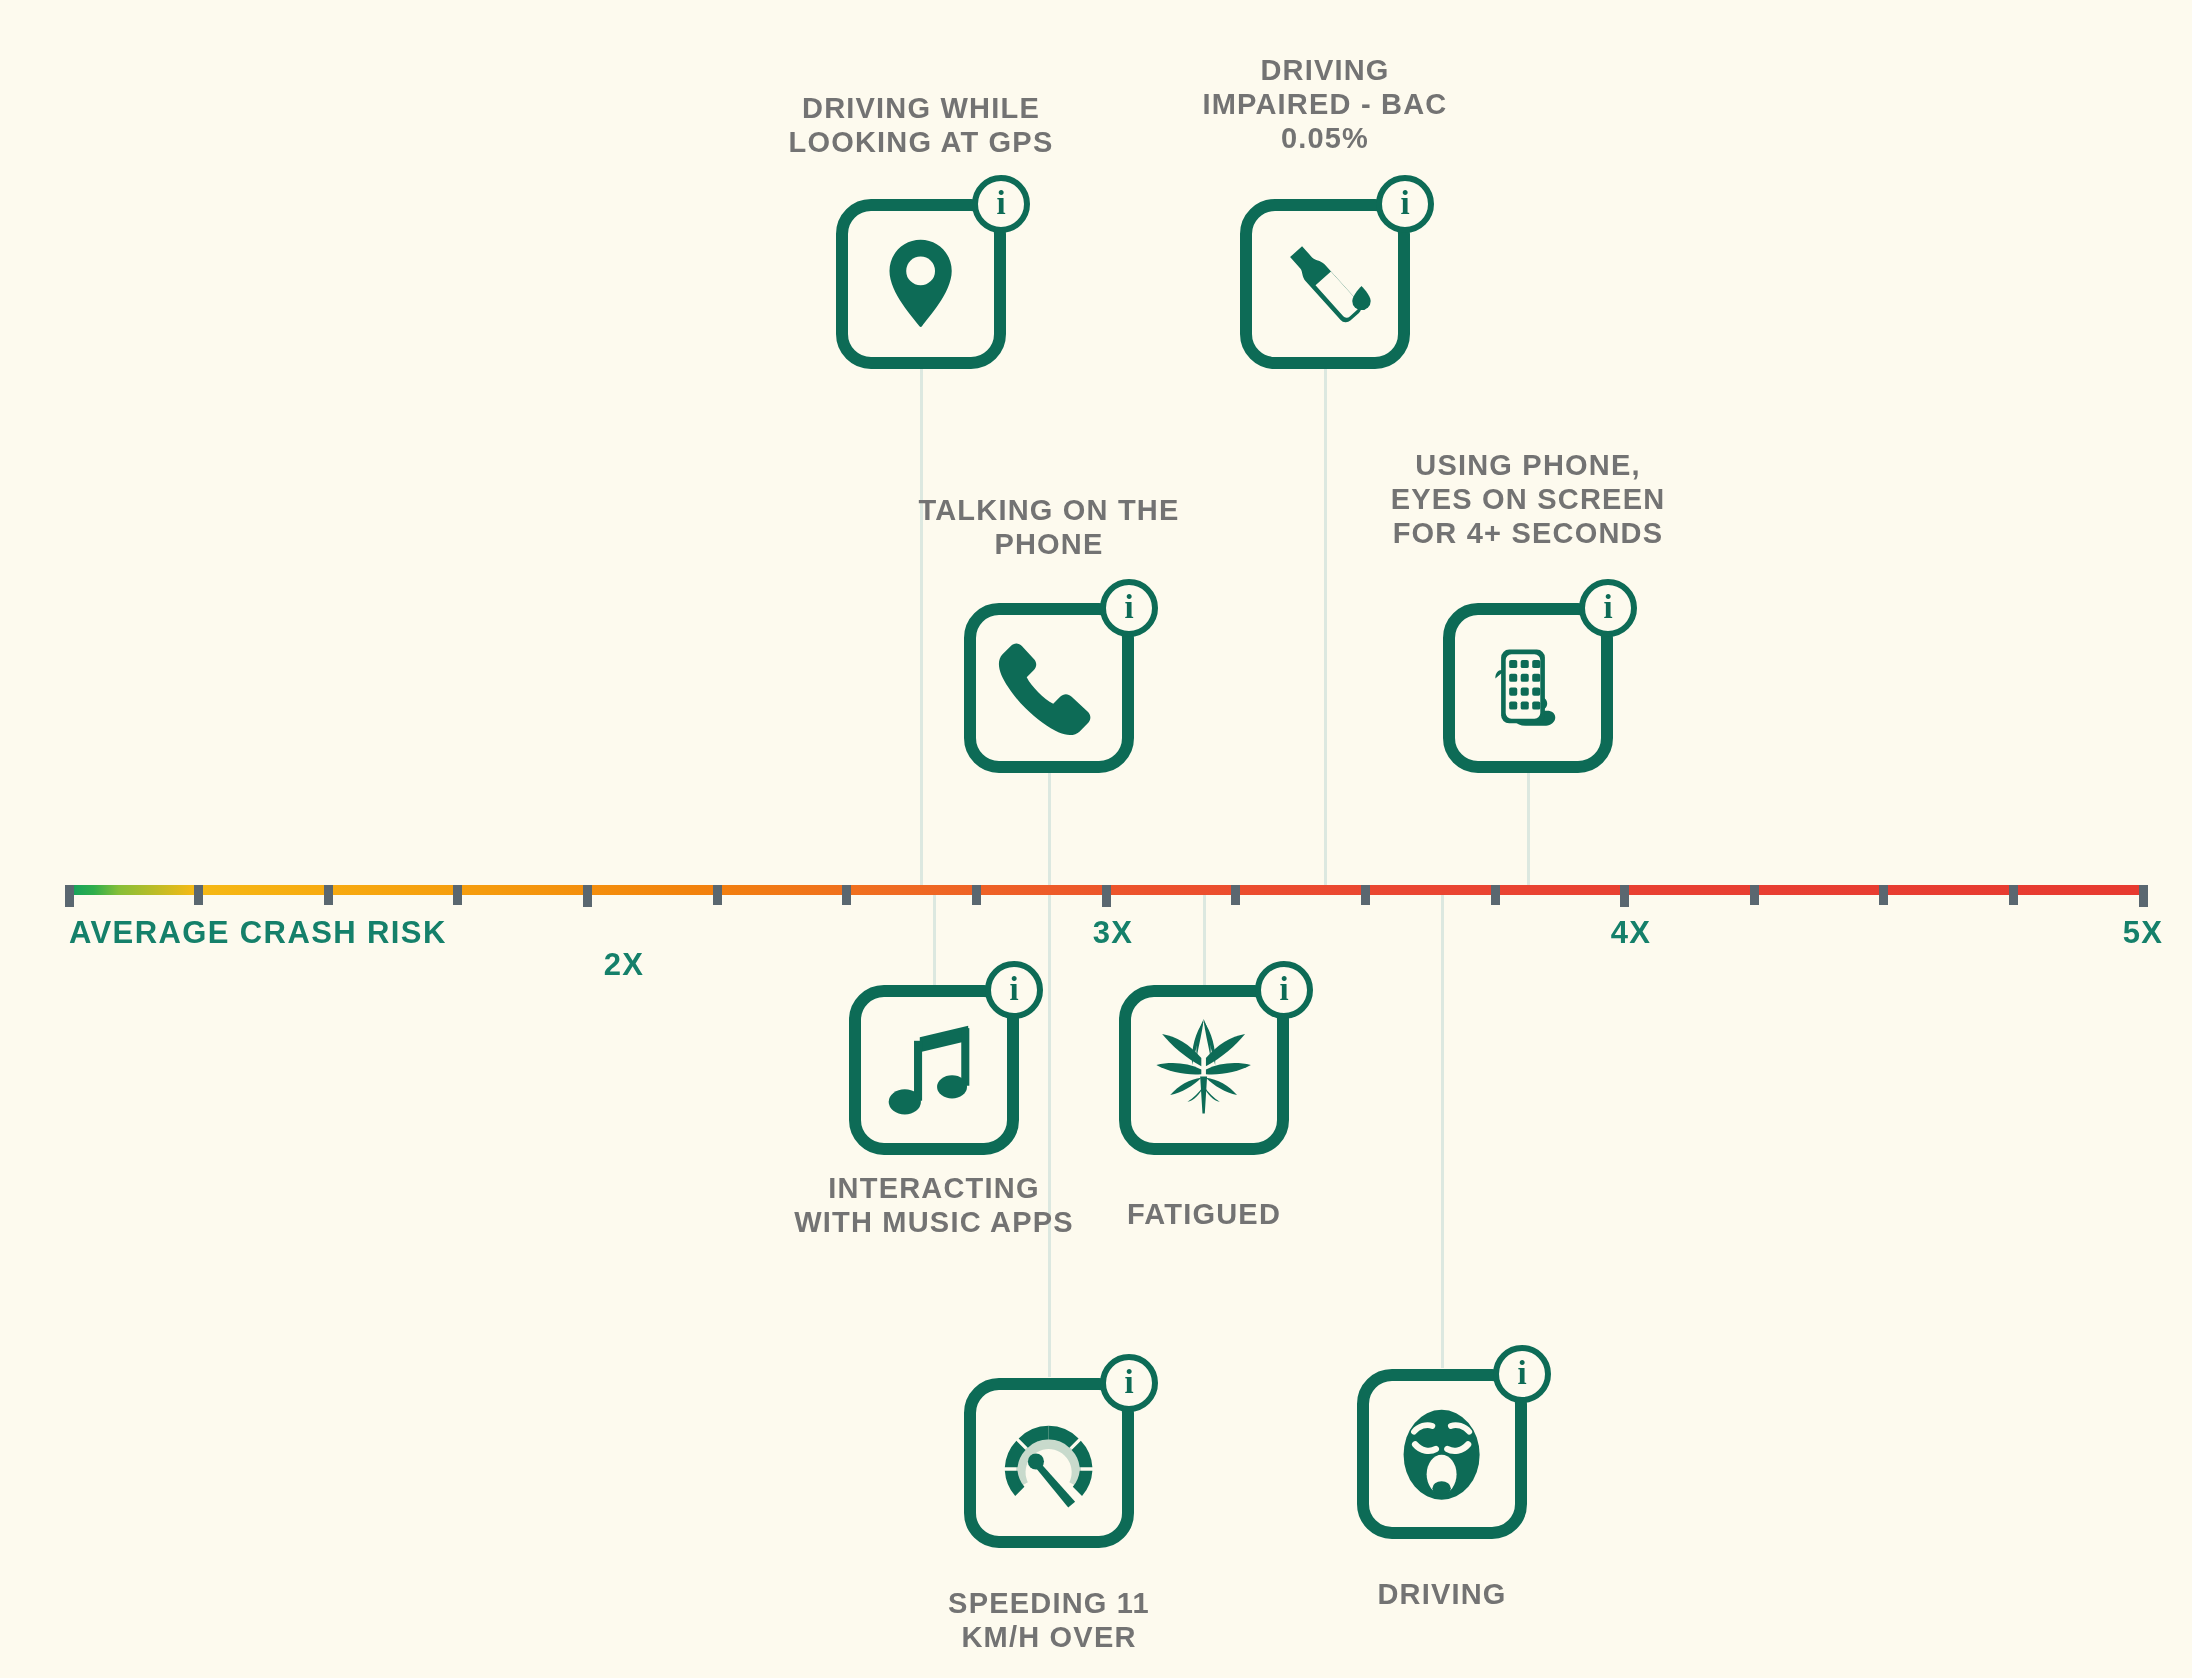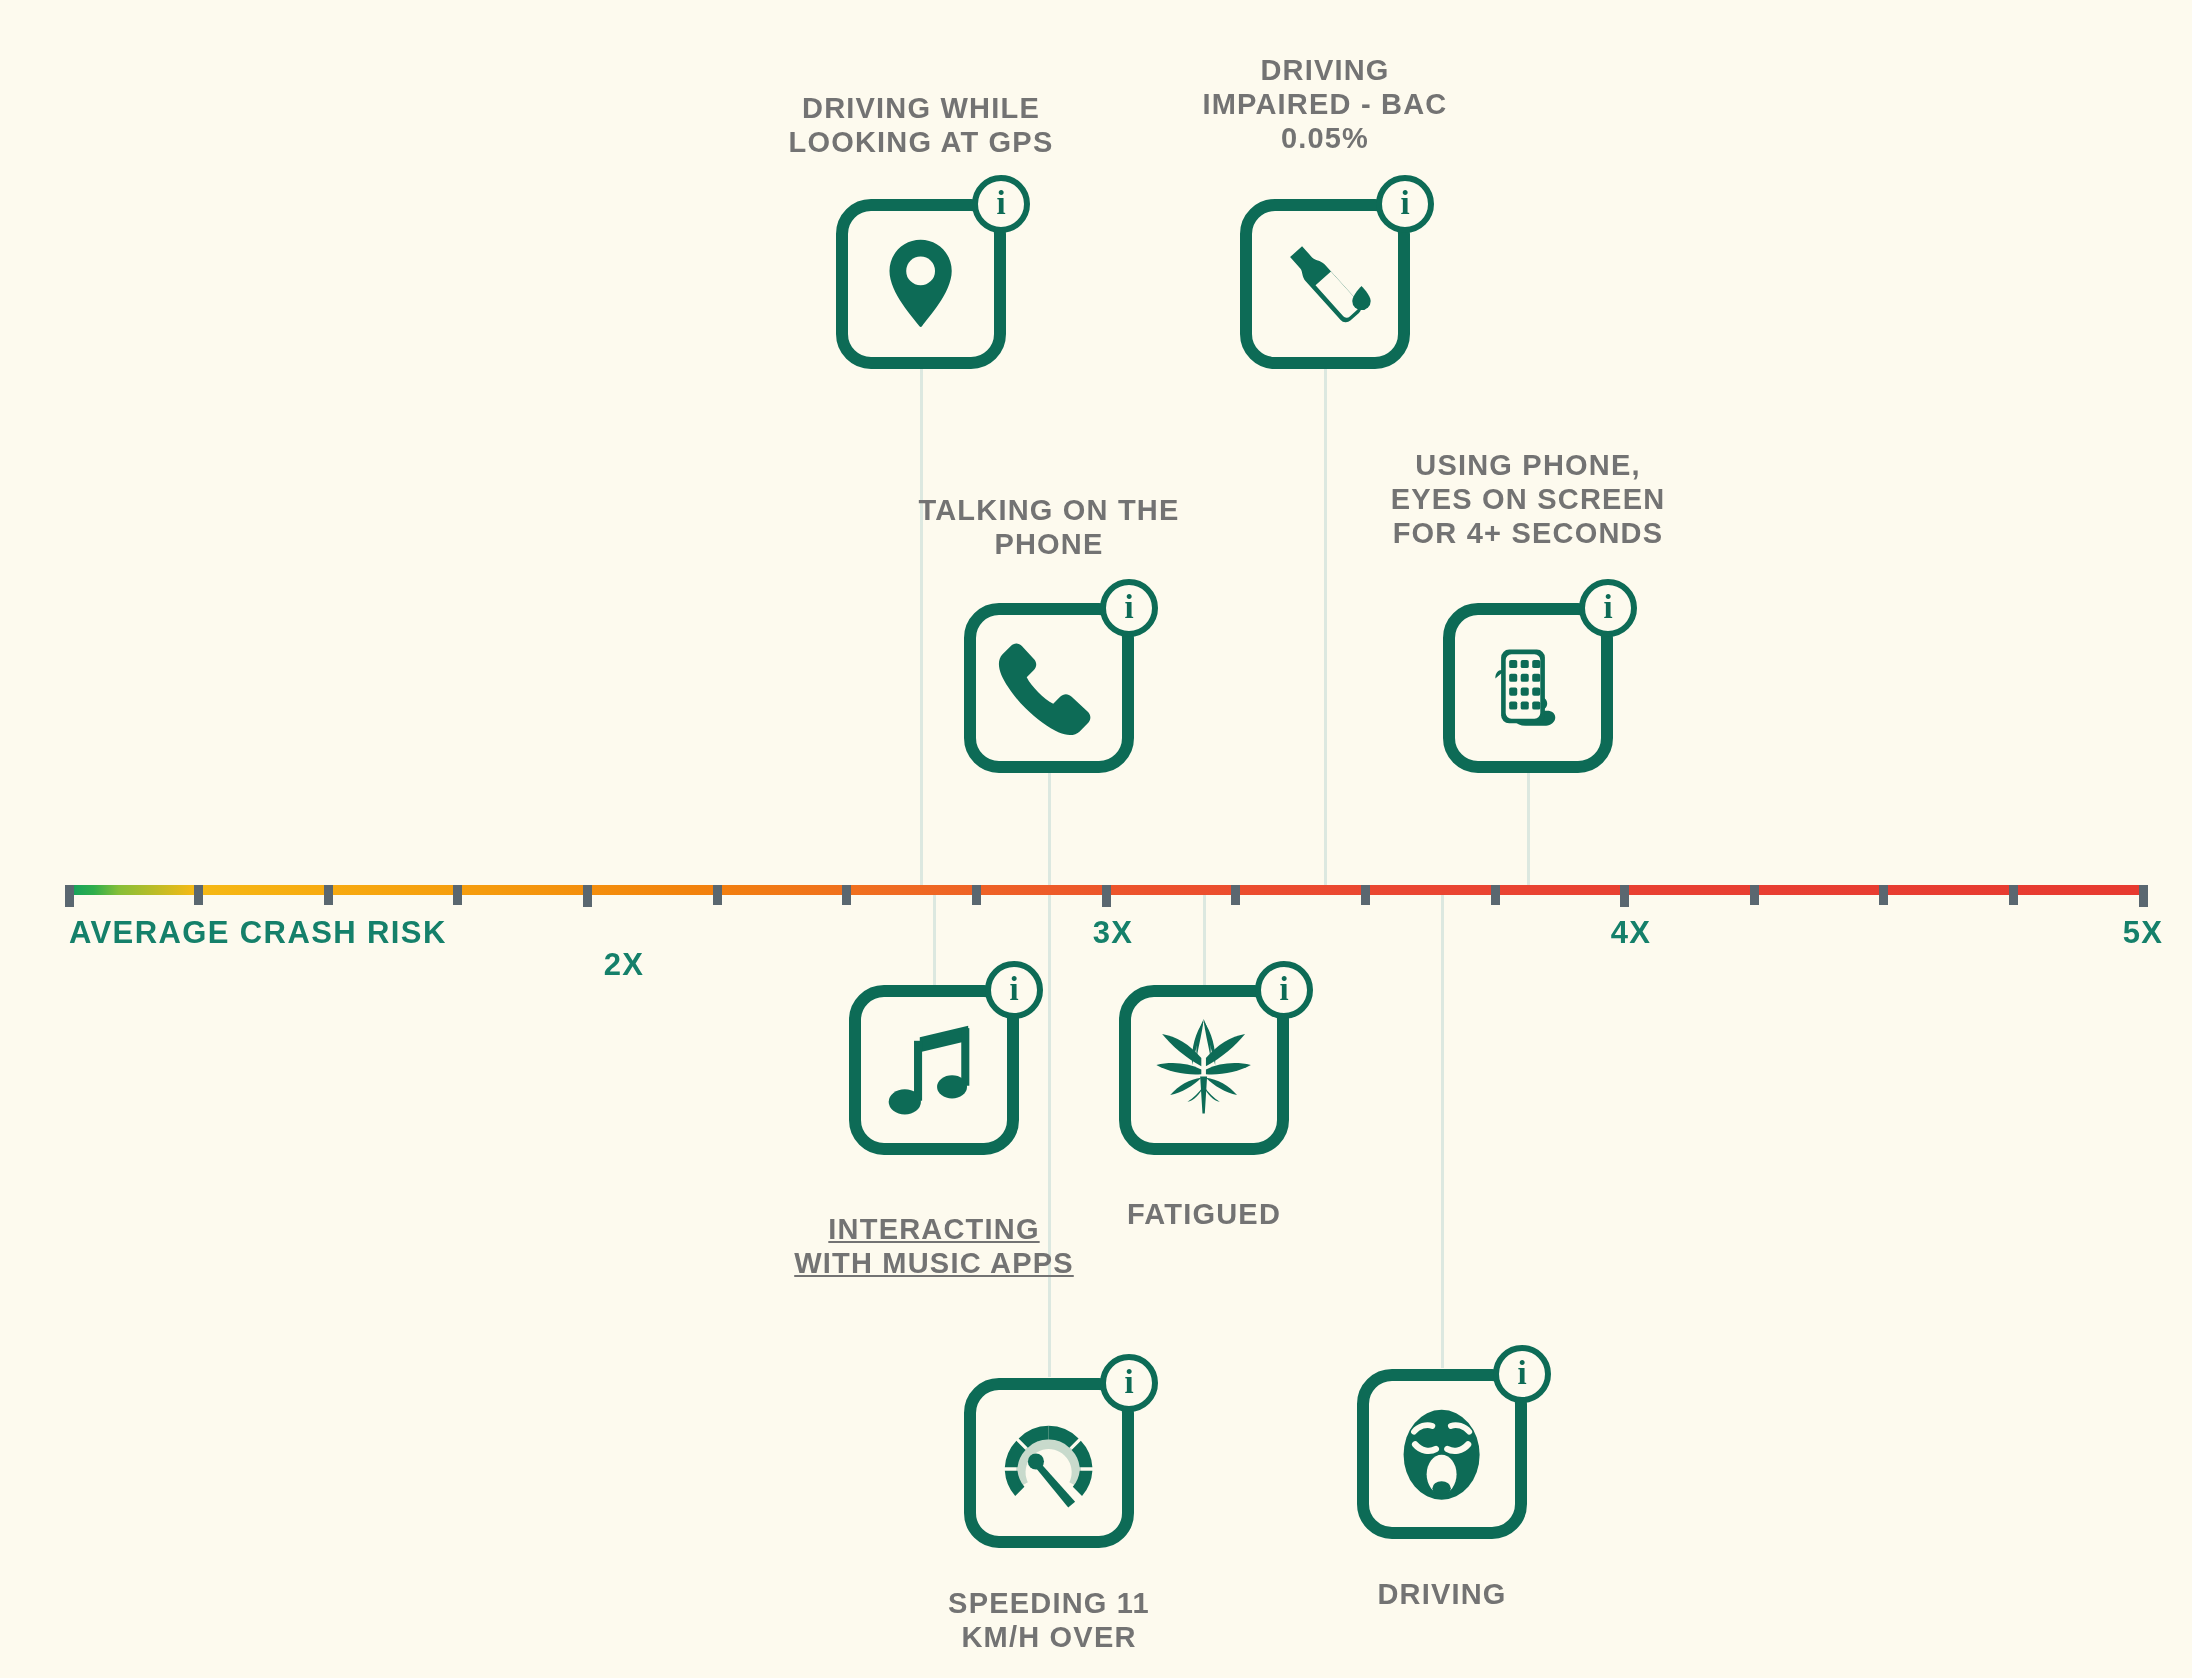--- a/index.html
+++ b/index.html
@@ -224,21 +224,21 @@
                 <rect x="54" y="62" width="7" height="7" rx="1.6"></rect>
       </g>
     </svg>
           </div>
           <div class="info-badge">
             <span>i</span>
           </div>
         </div>
       </div>
       <div class="node" style="left: 934px; top: 0px;">
-        <div class="node-label" style="top: 1212px; text-decoration: underline;">INTERACTING
+        <div class="node-label" style="top: 1171px;">INTERACTING
 WITH MUSIC APPS</div>
         <div class="icon-box" style="top: 985px;">
           <div class="icon-frame"></div>
           <div class="icon-glyph">
             <svg viewBox="0 0 100 100">
       <path d="M38 22L80 12v13L38 35z" fill="#0d6b56"></path>
       <rect x="33" y="25" width="7" height="52" fill="#0d6b56"></rect>
       <rect x="74" y="14" width="7" height="50" fill="#0d6b56"></rect>
       <ellipse cx="25" cy="78" rx="14" ry="11" fill="#0d6b56"></ellipse>
       <ellipse cx="66" cy="65" rx="13" ry="10" fill="#0d6b56"></ellipse>

